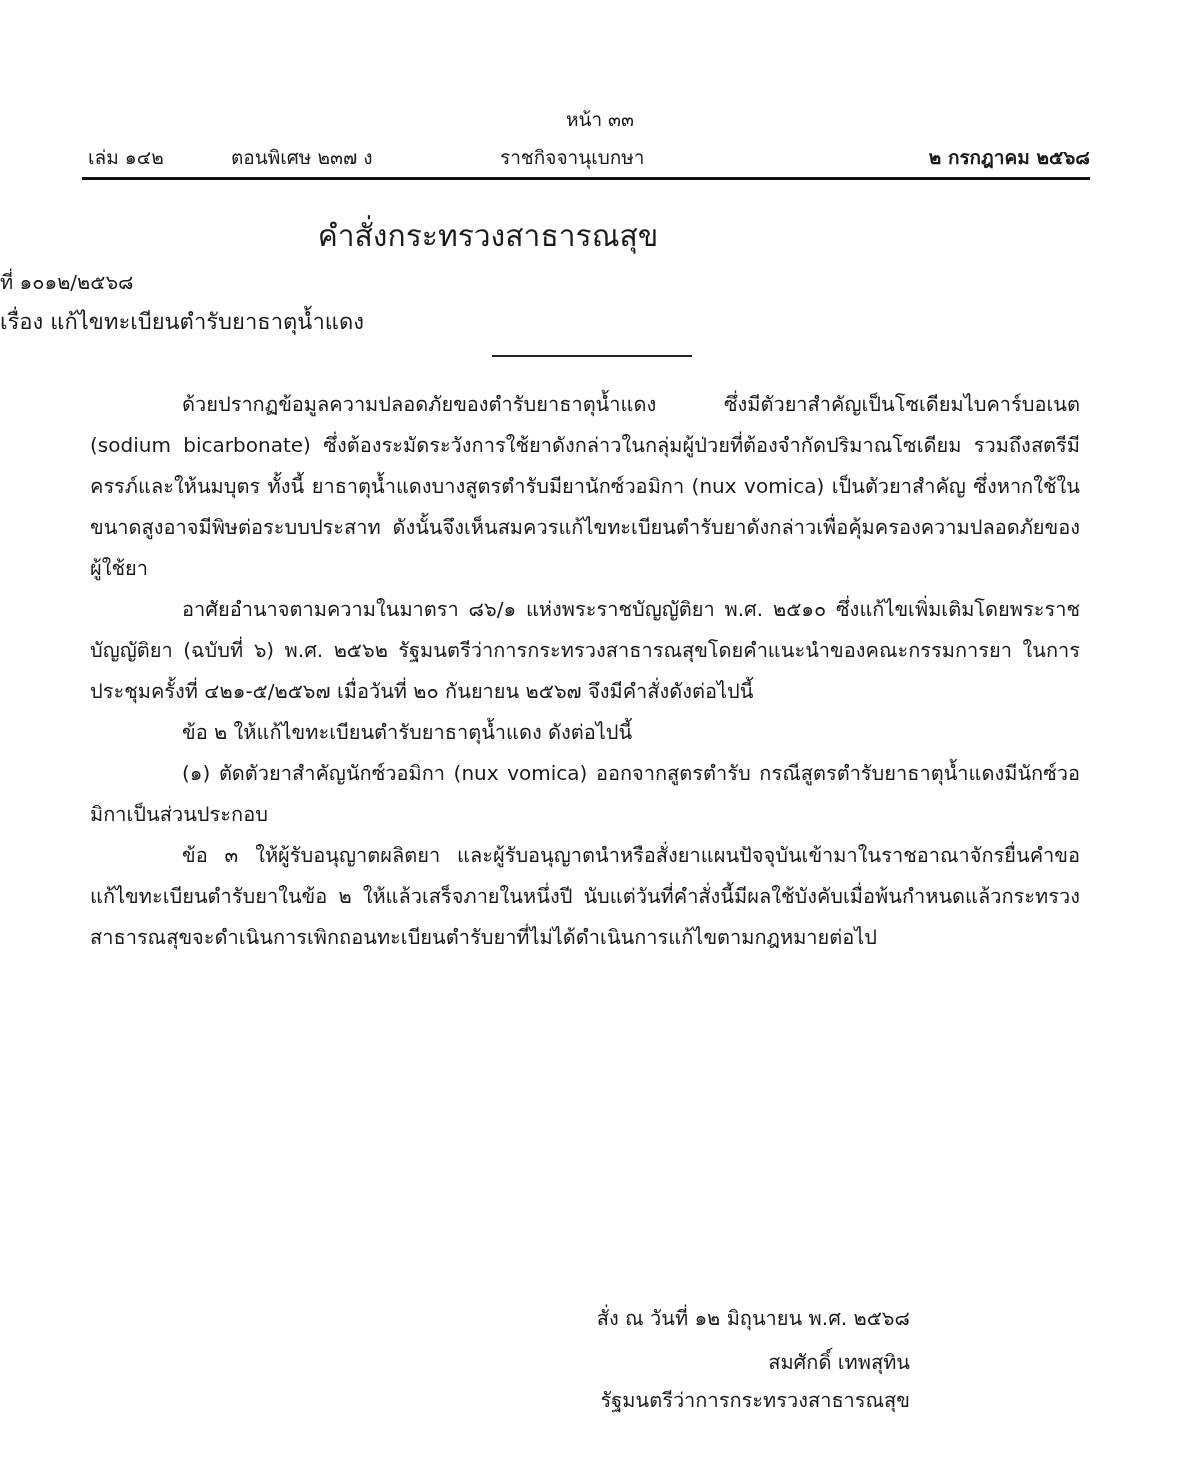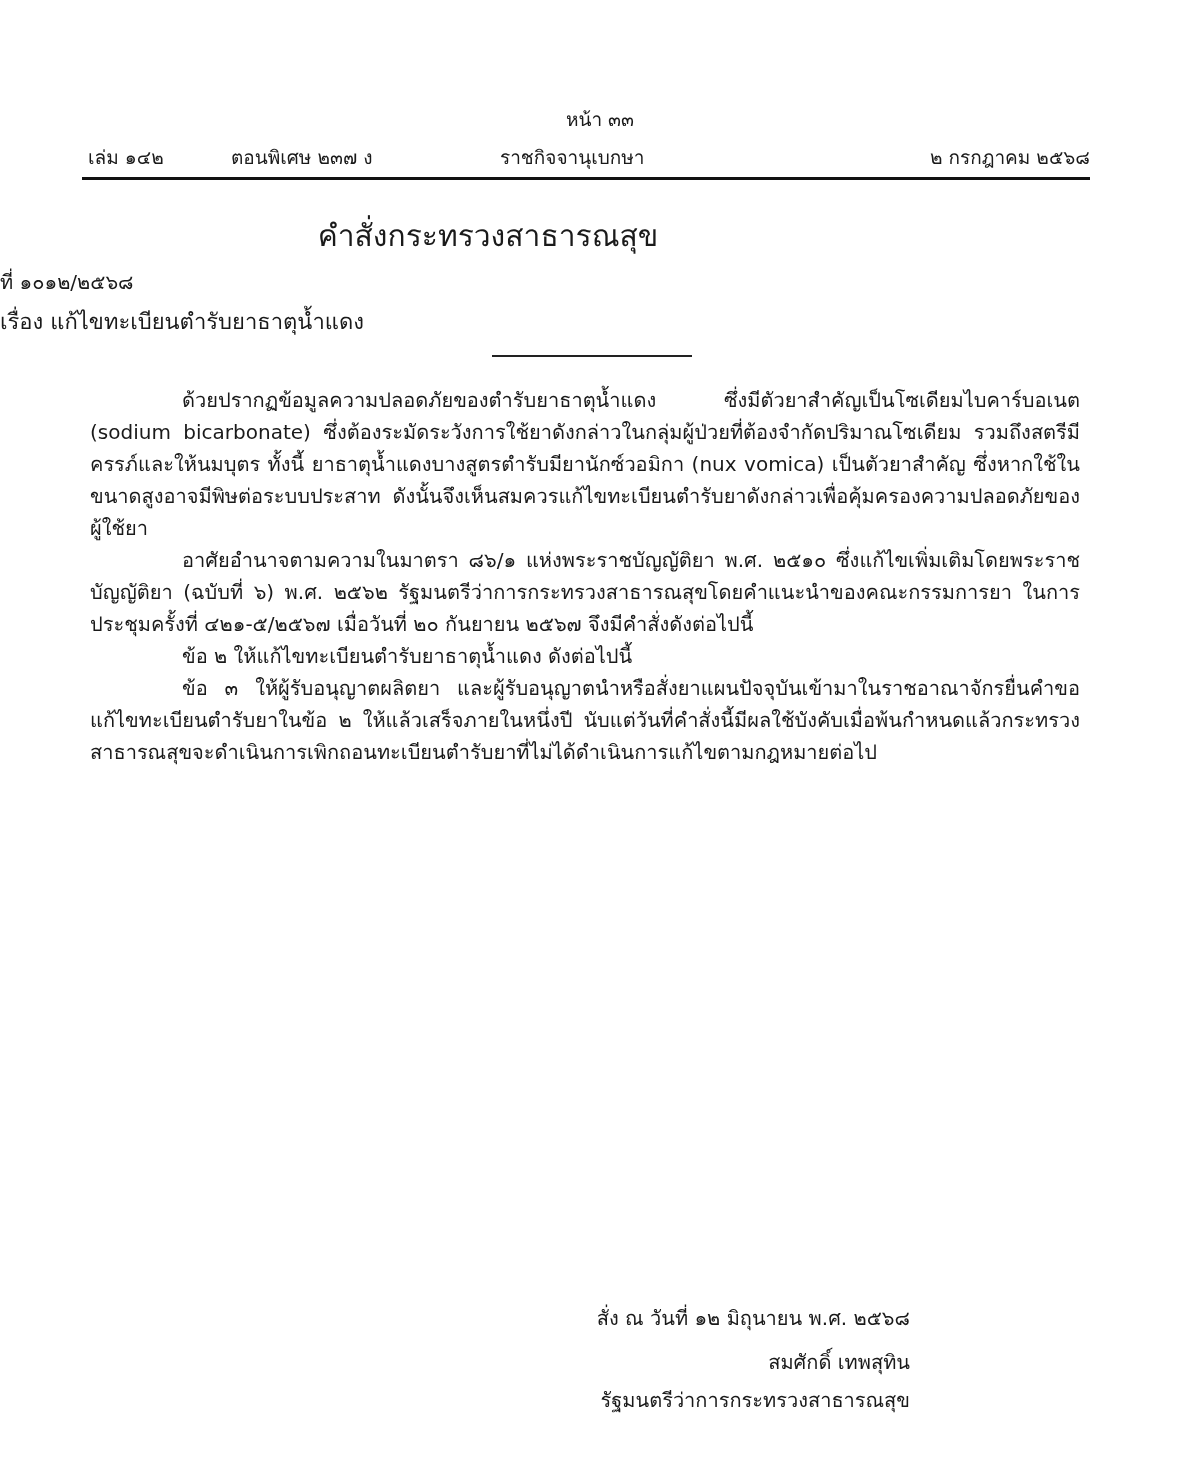--- a/index.html
+++ b/index.html
@@ -12,42 +12,42 @@
       font-size: 19px;
     }
     .header-row {
       position: absolute; top: 142px; left: 88px; width: 1002px; height: 30px;
       font-size: 19px;
     }
     .header-row span { position: absolute; white-space: nowrap; }
     .h-vol { left: 0; }
     .h-issue { left: 143px; }
     .h-gazette { left: 412px; }
-    .h-date { right: 0; }
+    .h-date { right: 0; font-weight: bold; }
     .header-rule {
       position: absolute; top: 177px; left: 82px; width: 1008px; height: 3px; background: #111;
     }
     .title {
       position: absolute; top: 212px; left: 0; width: 976px; text-align: center;
       font-size: 30px;
     }
     .order-no {
       position: absolute; top: 266px; left: 0; width: 1200px; 
       font-size: 20px;
     }
     .subject {
       position: absolute; top: 304px; left: 0; width: 1200px; text-align: left;
       font-size: 22px;
     }
     .sep {
       position: absolute; top: 355px; left: 492px; width: 200px; height: 2px; background: #222;
     }
     .body {
       position: absolute; top: 384px; left: 90px; width: 990px;
-      font-size: 20px; line-height: 32px; text-align: justify;
+      font-size: 20px; line-height: 41px; text-align: justify;
     }
     .body p { margin: 0; text-indent: 92px; }
     .sig {
       position: absolute; left: 470px; width: 440px; text-align: right; font-size: 20px;
     }
     .sig-date { top: 1302px; }
     .sig-name { top: 1346px; }
     .sig-title { top: 1384px; }
   </style>
 </head>
@@ -65,18 +65,19 @@
 
 <div class="title">คำสั่งกระทรวงสาธารณสุข</div>
 <div class="order-no">ที่ ๑๐๑๒/๒๕๖๘</div>
 <div class="subject">เรื่อง แก้ไขทะเบียนตำรับยาธาตุน้ำแดง</div>
 <div class="sep"></div>
 
 <div class="body">
   <p>ด้วยปรากฏข้อมูลความปลอดภัยของตำรับยาธาตุน้ำแดง ซึ่งมีตัวยาสำคัญเป็นโซเดียมไบคาร์บอเนต (sodium bicarbonate) ซึ่งต้องระมัดระวังการใช้ยาดังกล่าวในกลุ่มผู้ป่วยที่ต้องจำกัดปริมาณโซเดียม รวมถึงสตรีมีครรภ์และให้นมบุตร ทั้งนี้ ยาธาตุน้ำแดงบางสูตรตำรับมียานักซ์วอมิกา (nux vomica) เป็นตัวยาสำคัญ ซึ่งหากใช้ในขนาดสูงอาจมีพิษต่อระบบประสาท ดังนั้นจึงเห็นสมควรแก้ไขทะเบียนตำรับยาดังกล่าวเพื่อคุ้มครองความปลอดภัยของผู้ใช้ยา</p>
   <p>อาศัยอำนาจตามความในมาตรา ๘๖/๑ แห่งพระราชบัญญัติยา พ.ศ. ๒๕๑๐ ซึ่งแก้ไขเพิ่มเติมโดยพระราชบัญญัติยา (ฉบับที่ ๖) พ.ศ. ๒๕๖๒ รัฐมนตรีว่าการกระทรวงสาธารณสุขโดยคำแนะนำของคณะกรรมการยา ในการประชุมครั้งที่ ๔๒๑-๕/๒๕๖๗ เมื่อวันที่ ๒๐ กันยายน ๒๕๖๗ จึงมีคำสั่งดังต่อไปนี้</p>
   <p>ข้อ ๒ ให้แก้ไขทะเบียนตำรับยาธาตุน้ำแดง ดังต่อไปนี้</p>
+  <p>(๑) ตัดตัวยาสำคัญนักซ์วอมิกา (nux vomica) ออกจากสูตรตำรับ กรณีสูตรตำรับยาธาตุน้ำแดงมีนักซ์วอมิกาเป็นส่วนประกอบ</p>
   <p>ข้อ ๓ ให้ผู้รับอนุญาตผลิตยา และผู้รับอนุญาตนำหรือสั่งยาแผนปัจจุบันเข้ามาในราชอาณาจักรยื่นคำขอแก้ไขทะเบียนตำรับยาในข้อ ๒ ให้แล้วเสร็จภายในหนึ่งปี นับแต่วันที่คำสั่งนี้มีผลใช้บังคับเมื่อพ้นกำหนดแล้วกระทรวงสาธารณสุขจะดำเนินการเพิกถอนทะเบียนตำรับยาที่ไม่ได้ดำเนินการแก้ไขตามกฎหมายต่อไป</p>
 </div>
 
 <div class="sig sig-date">สั่ง ณ วันที่ ๑๒ มิถุนายน พ.ศ. ๒๕๖๘</div>
 <div class="sig sig-name">สมศักดิ์ เทพสุทิน</div>
 <div class="sig sig-title">รัฐมนตรีว่าการกระทรวงสาธารณสุข</div>
 
 </body></html>

